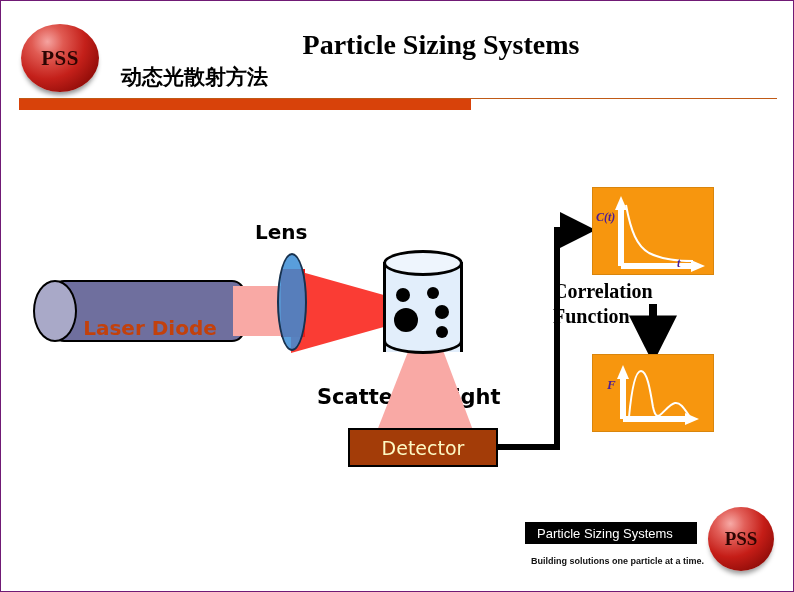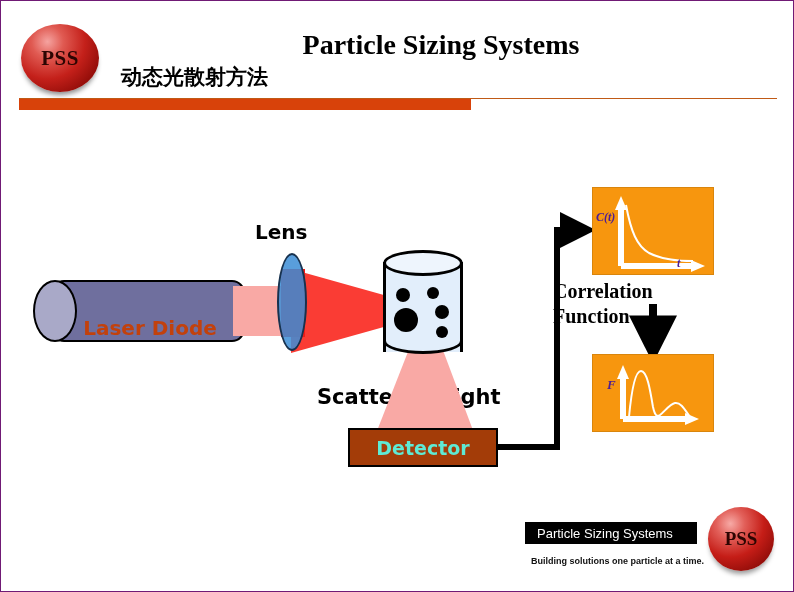--- a/index.html
+++ b/index.html
@@ -266,23 +266,23 @@
     background: #a33c08;
     border: 2px solid #000000;
     box-sizing: border-box;
     display: flex;
     align-items: center;
     justify-content: center;
     z-index: 8;
   }
   #detector-box .label {
     font-family: "DejaVu Sans", sans-serif;
-    font-weight: bold;
+    font-weight: normal;
     font-size: 19px;
-    color: #5eead4;
+    color: #fef9c3;
   }
 
   
   #connector-svg {
     position: absolute;
     left: 0; top: 0;
     width: 794px; height: 592px;
     pointer-events: none;
     z-index: 9;
   }

